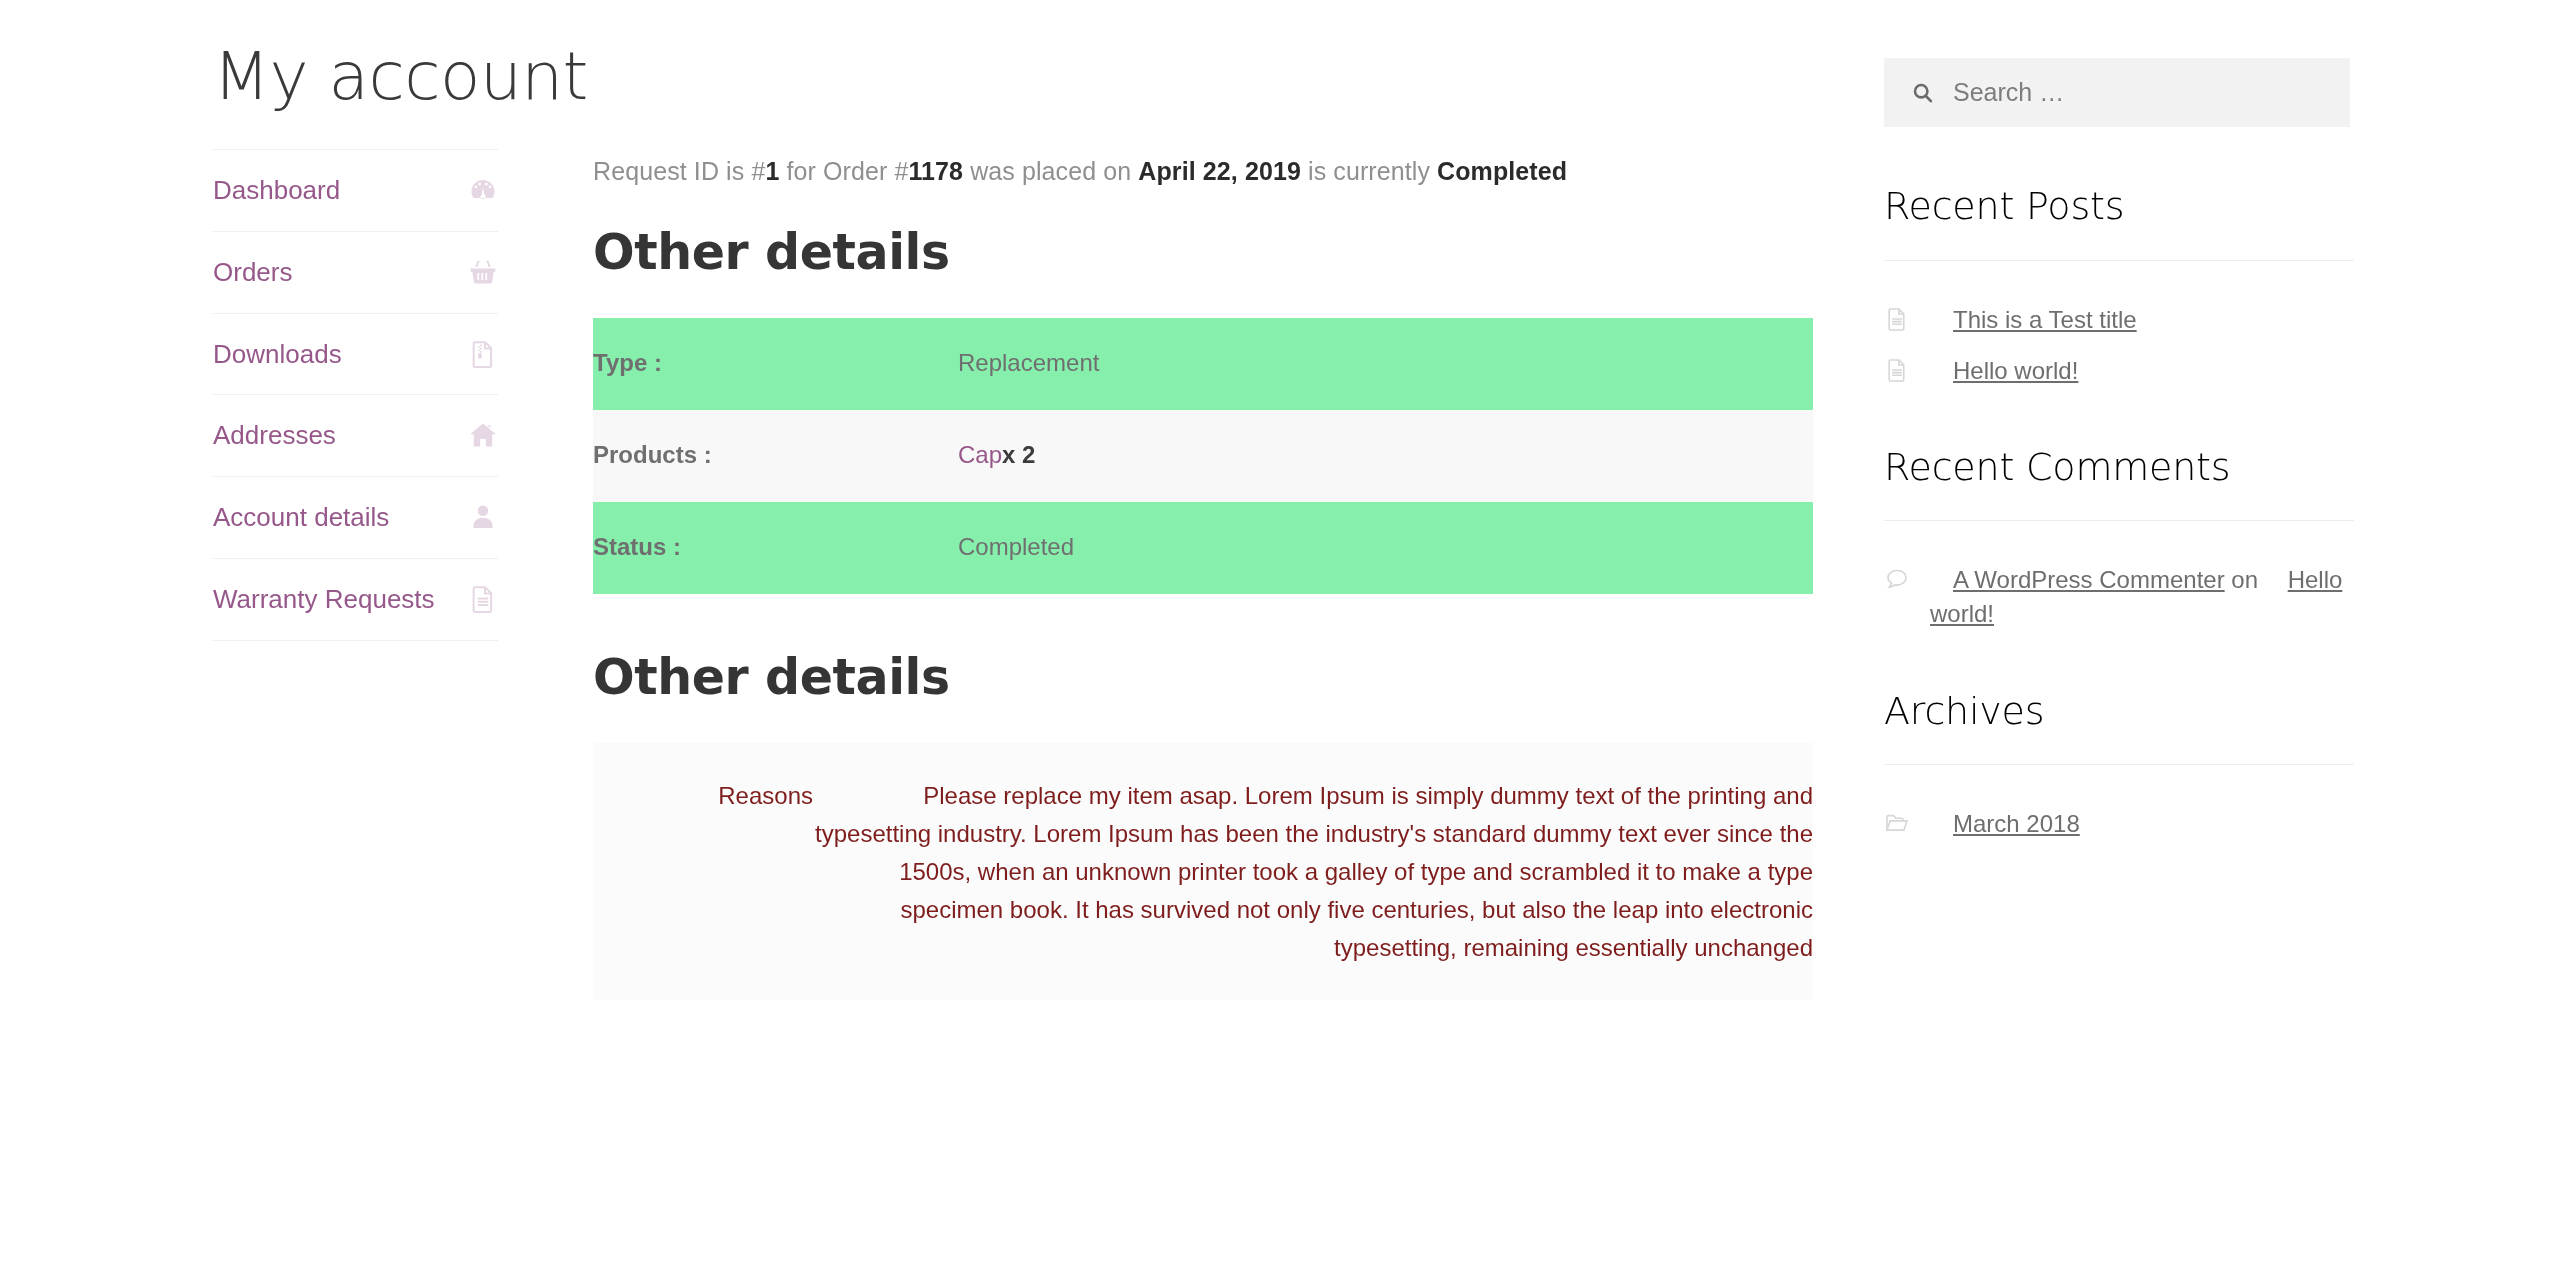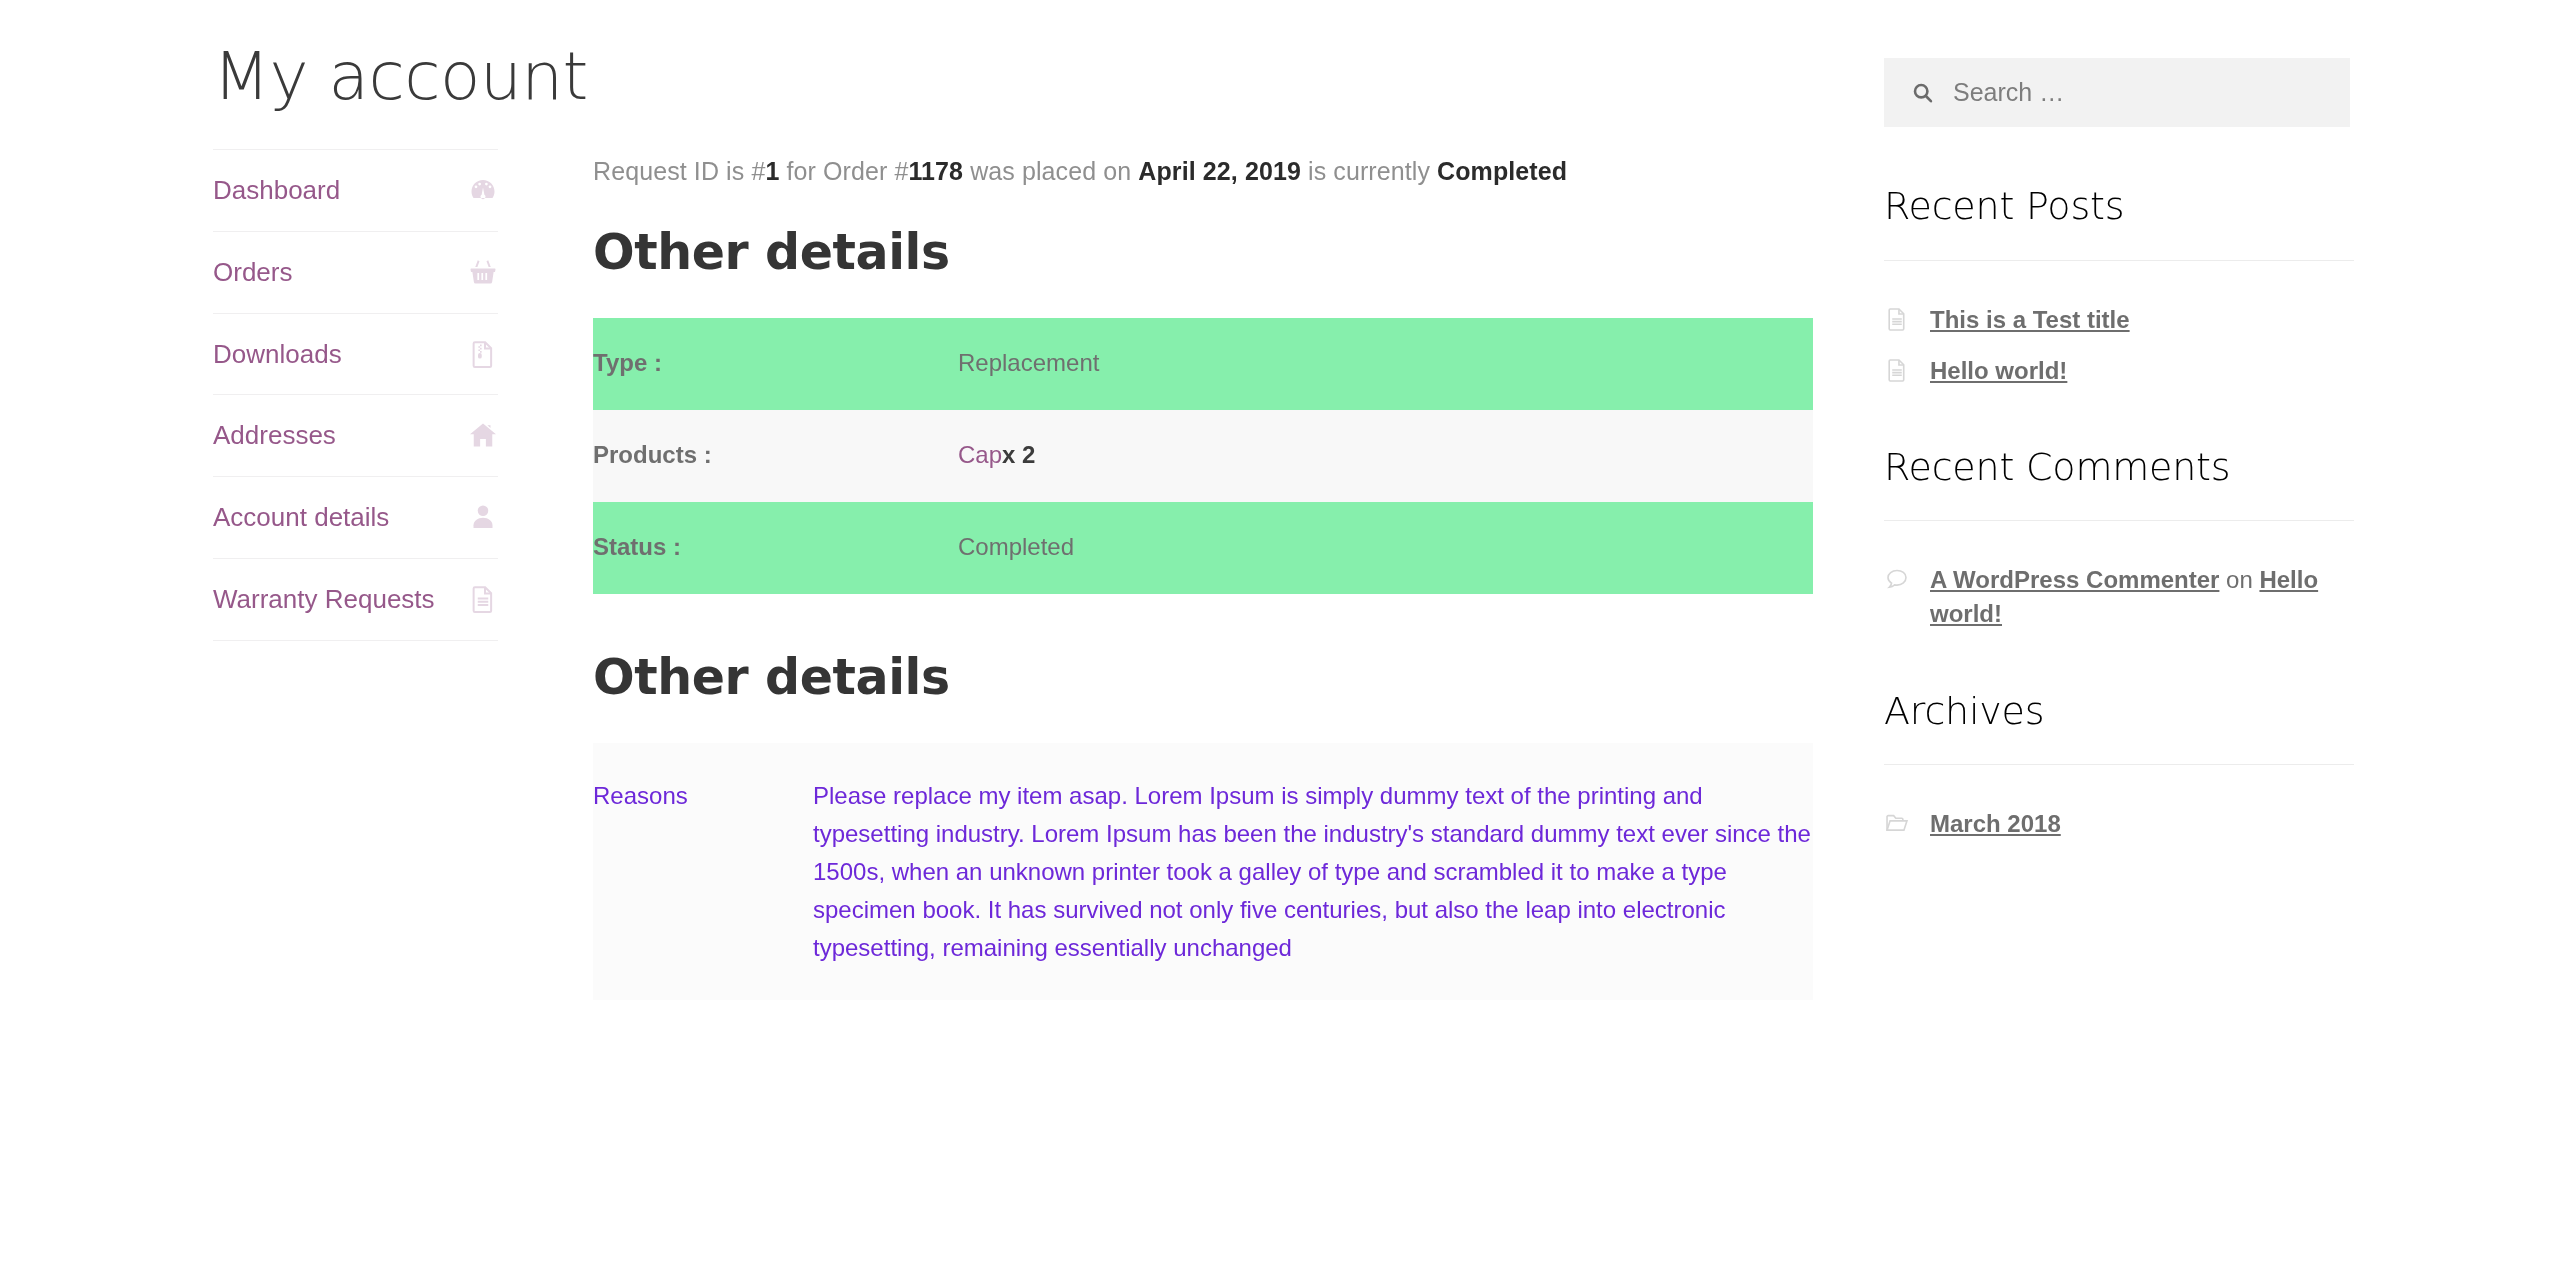--- a/index.html
+++ b/index.html
@@ -138,21 +138,22 @@
     width: 100%;
     border-collapse: collapse;
     table-layout: fixed;
     background: #fbfbfb;
   }
   table.reasons-table td {
     padding: 34px 0 34px 0;
     vertical-align: top;
     font-size: 24px;
     line-height: 1.58;
-    color: #6d28d9;
+    color: #7f1d1d;
+    text-align: right;
   }
   td.reason-label {
     width: 220px;
     padding-left: 42px;
     color: #6f6f6f;
     font-weight: 400;
   }
   td.reason-text { padding-right: 60px; max-width: 960px; }
 
   
@@ -225,22 +226,23 @@
     height: 30px;
     margin-right: 20px;
     margin-top: 3px;
     color: #d6d6d6;
   }
   .li-icon svg { width: 26px; height: 26px; display: block; }
   .li-body { flex: 1 1 auto; }
   .li-body a {
     color: #6e6e6e;
     text-decoration: underline;
-    font-weight: 700;
+    font-weight: 400;
     cursor: pointer;
+    margin-left: 23px;
   }
   .li-body .plain { font-weight: 400; color: #6e6e6e; }
 </style>
 </head>
 <body>
 
 <div class="page">
 
   <div class="account-wrap">
 

